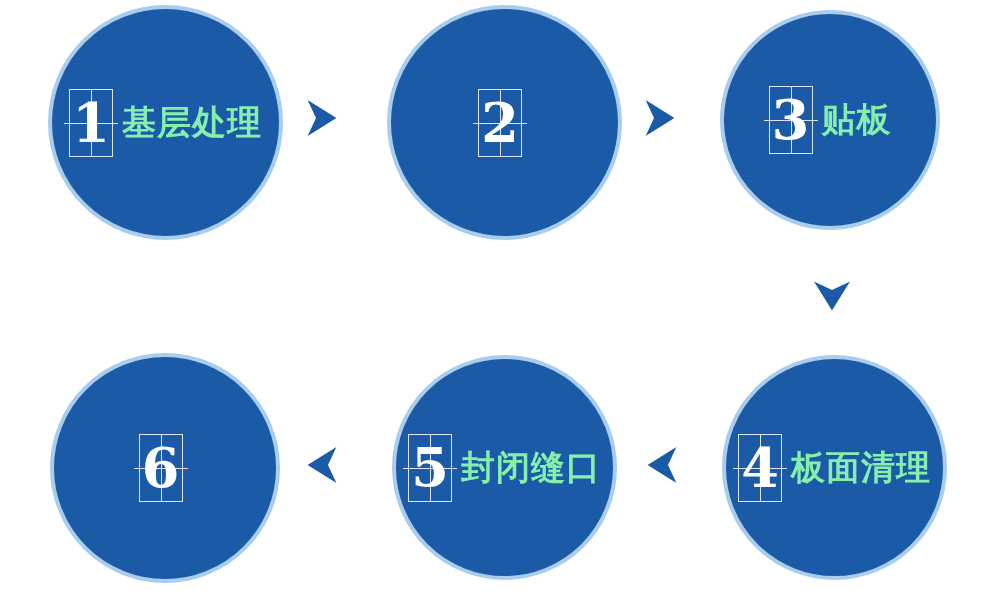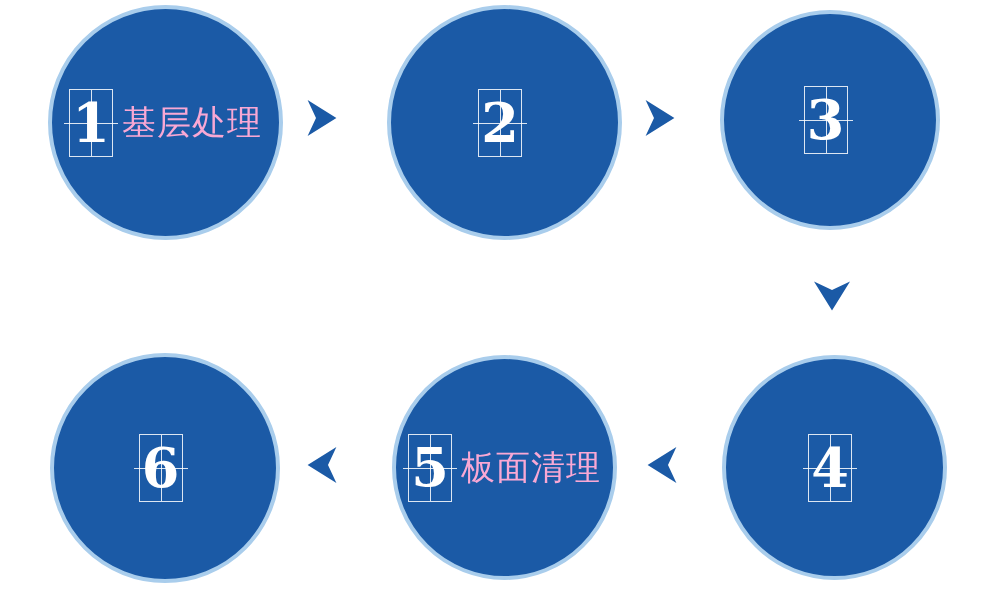--- a/index.html
+++ b/index.html
@@ -66,23 +66,23 @@
     position: relative;
     z-index: 2;
     font-family: "DejaVu Serif", "Liberation Serif", serif;
     font-size: 54px;
     font-weight: 700;
     line-height: 1;
     color: #ffffff;
   }
   .step-label {
     font-size: 34px;
-    font-weight: 400;
+    font-weight: 700;
     letter-spacing: 1px;
-    color: #f9a8d4;
+    color: #86efac;
     white-space: nowrap;
   }
   .arrow {
     position: absolute;
     display: block;
   }
   
   #c1 { left: 48px;  top: 5px;   width: 235px; height: 235px; }
   #c2 { left: 387px; top: 5px;   width: 235px; height: 235px; }
   #c3 { left: 720px; top: 10px;  width: 220px; height: 220px; }
@@ -116,37 +116,39 @@
         <span class="step-number">2</span>
       </span>
     </div>
   </div>
 
   <div class="step-circle" id="c3">
     <div class="circle-inner">
       <span class="num-frame">
         <span class="step-number">3</span>
       </span>
+      <span class="step-label">贴板</span>
     </div>
   </div>
 
   <div class="step-circle" id="c4">
     <div class="circle-inner">
       <span class="num-frame">
         <span class="step-number">4</span>
       </span>
+      <span class="step-label">板面清理</span>
     </div>
   </div>
 
   <div class="step-circle" id="c5">
     <div class="circle-inner">
       <span class="num-frame">
         <span class="step-number">5</span>
       </span>
-      <span class="step-label">板面清理</span>
+      <span class="step-label">封闭缝口</span>
     </div>
   </div>
 
   <div class="step-circle" id="c6">
     <div class="circle-inner">
       <span class="num-frame">
         <span class="step-number">6</span>
       </span>
     </div>
   </div>

